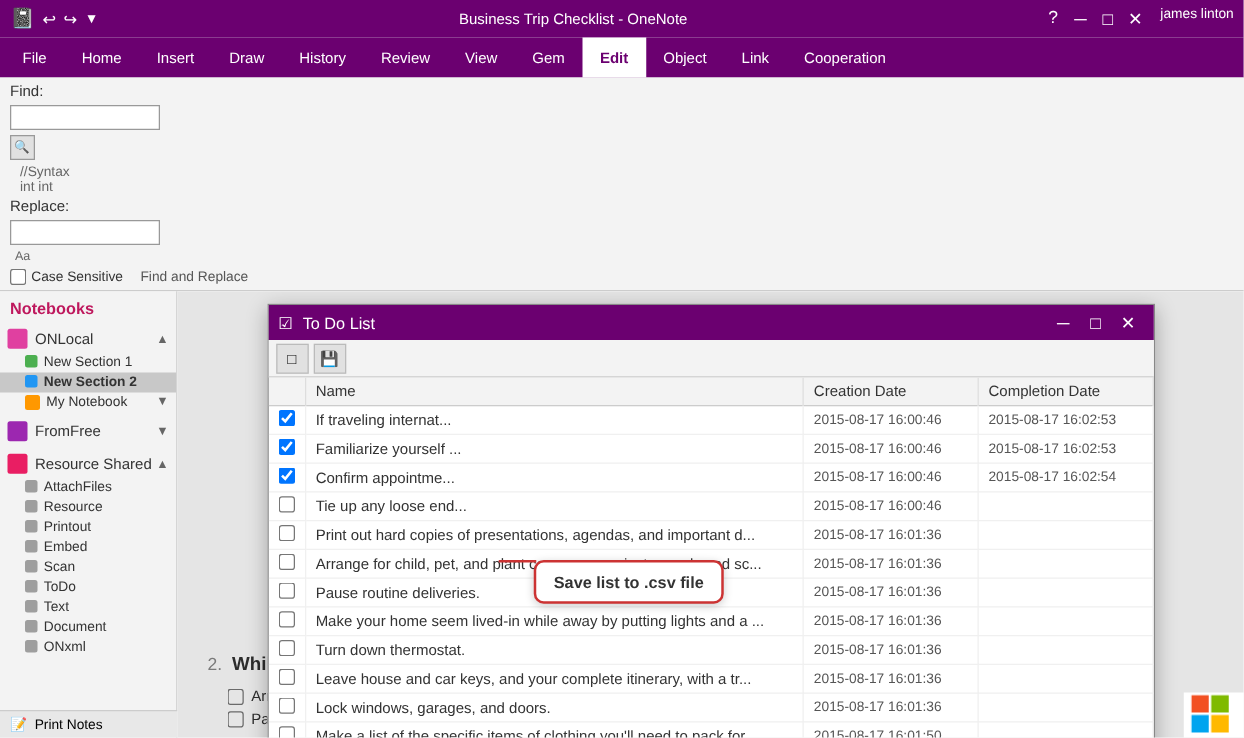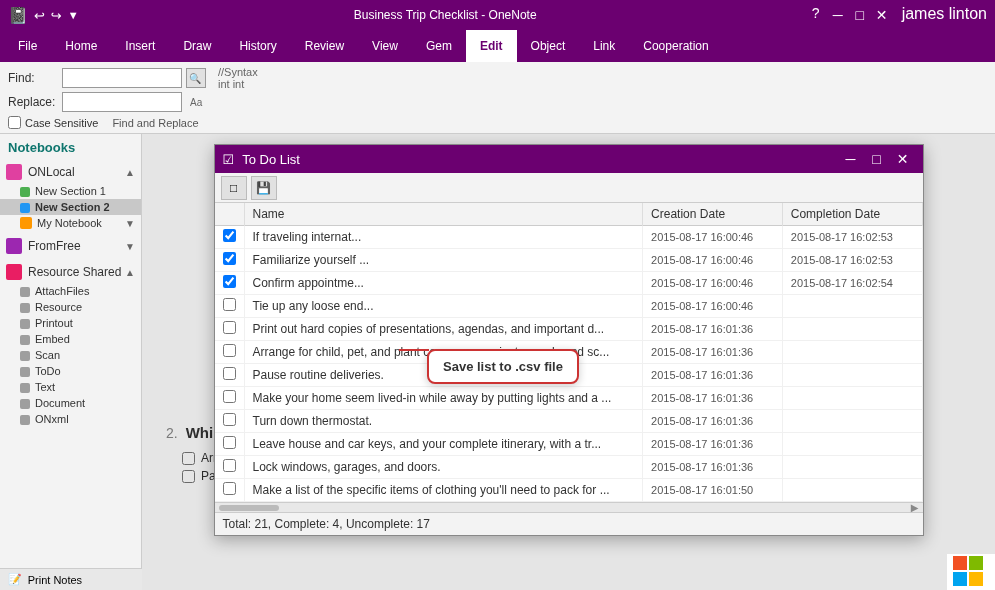--- a/index.html
+++ b/index.html
@@ -34,51 +34,51 @@
 
     
     .find-replace {
       background: #f3f3f3;
       padding: 4px 8px;
       display: flex;
       flex-direction: column;
       gap: 2px;
       border-bottom: 1px solid #ccc;
     }
-    .find-row { display: flex; align-items: center; gap: 4px; }
+    .find-row { display: flex; align-items: flex-start; gap: 4px; flex-direction: column; }
     .find-label { width: 50px; font-size: 12px; color: #333; }
     .find-input { width: 120px; height: 20px; border: 1px solid #999; padding: 2px 4px; font-size: 12px; }
     .find-btn { width: 20px; height: 20px; background: #e1e1e1; border: 1px solid #999; cursor: pointer; display: flex; align-items: center; justify-content: center; font-size: 10px; }
     .case-sensitive { display: flex; align-items: center; gap: 4px; font-size: 11px; color: #333; margin-top: 2px; }
     .case-sensitive input { margin: 0; }
 
     
     .main-layout { display: flex; height: calc(590px - 30px - 32px - 52px); }
 
     
     .sidebar {
       width: 142px;
       background: #f3f3f3;
       border-right: 1px solid #ccc;
       overflow-y: auto;
       flex-shrink: 0;
     }
-    .sidebar-header { padding: 6px 8px; font-weight: bold; font-size: 13px; color: #0f766e; }
+    .sidebar-header { padding: 6px 8px; font-weight: bold; font-size: 13px; color: #be185d; }
     .notebook-item {
       display: flex;
       align-items: center;
       padding: 3px 6px;
       cursor: pointer;
       font-size: 12px;
       color: #333;
     }
     .notebook-icon { width: 16px; height: 16px; margin-right: 6px; border-radius: 2px; flex-shrink: 0; }
     .section-item {
       display: flex;
-      align-items: flex-end;
+      align-items: flex-start;
       padding: 2px 6px 2px 20px;
       cursor: pointer;
       font-size: 11px;
       color: #333;
     }
     .section-item.active { background: #c8c8c8; font-weight: bold; }
     .section-dot { width: 10px; height: 10px; border-radius: 2px; margin-right: 5px; flex-shrink: 0; }
     .chevron { font-size: 10px; margin-left: auto; color: #666; }
 
     
@@ -228,21 +228,21 @@
     <span style="font-size:13px; cursor:pointer;">↩</span>
     <span style="font-size:13px; cursor:pointer;">↪</span>
     <span style="font-size:11px; cursor:pointer;">▼</span>
   </div>
   <span class="title-bar-title">Business Trip Checklist - OneNote</span>
   <div class="title-bar-controls">
     <span style="color:white; font-size:14px; cursor:pointer; margin-right:6px;">?</span>
     <button class="title-bar-btn">─</button>
     <button class="title-bar-btn">□</button>
     <button class="title-bar-btn">✕</button>
-    <span style="margin-left:8px; font-size:16px;">james linton</span>
+    <span style="margin-left:8px; font-size:11px;">james linton</span>
   </div>
 </div>
 
 <div class="ribbon-tabs">
   <div class="ribbon-tab">File</div>
   <div class="ribbon-tab">Home</div>
   <div class="ribbon-tab">Insert</div>
   <div class="ribbon-tab">Draw</div>
   <div class="ribbon-tab">History</div>
   <div class="ribbon-tab">Review</div>

